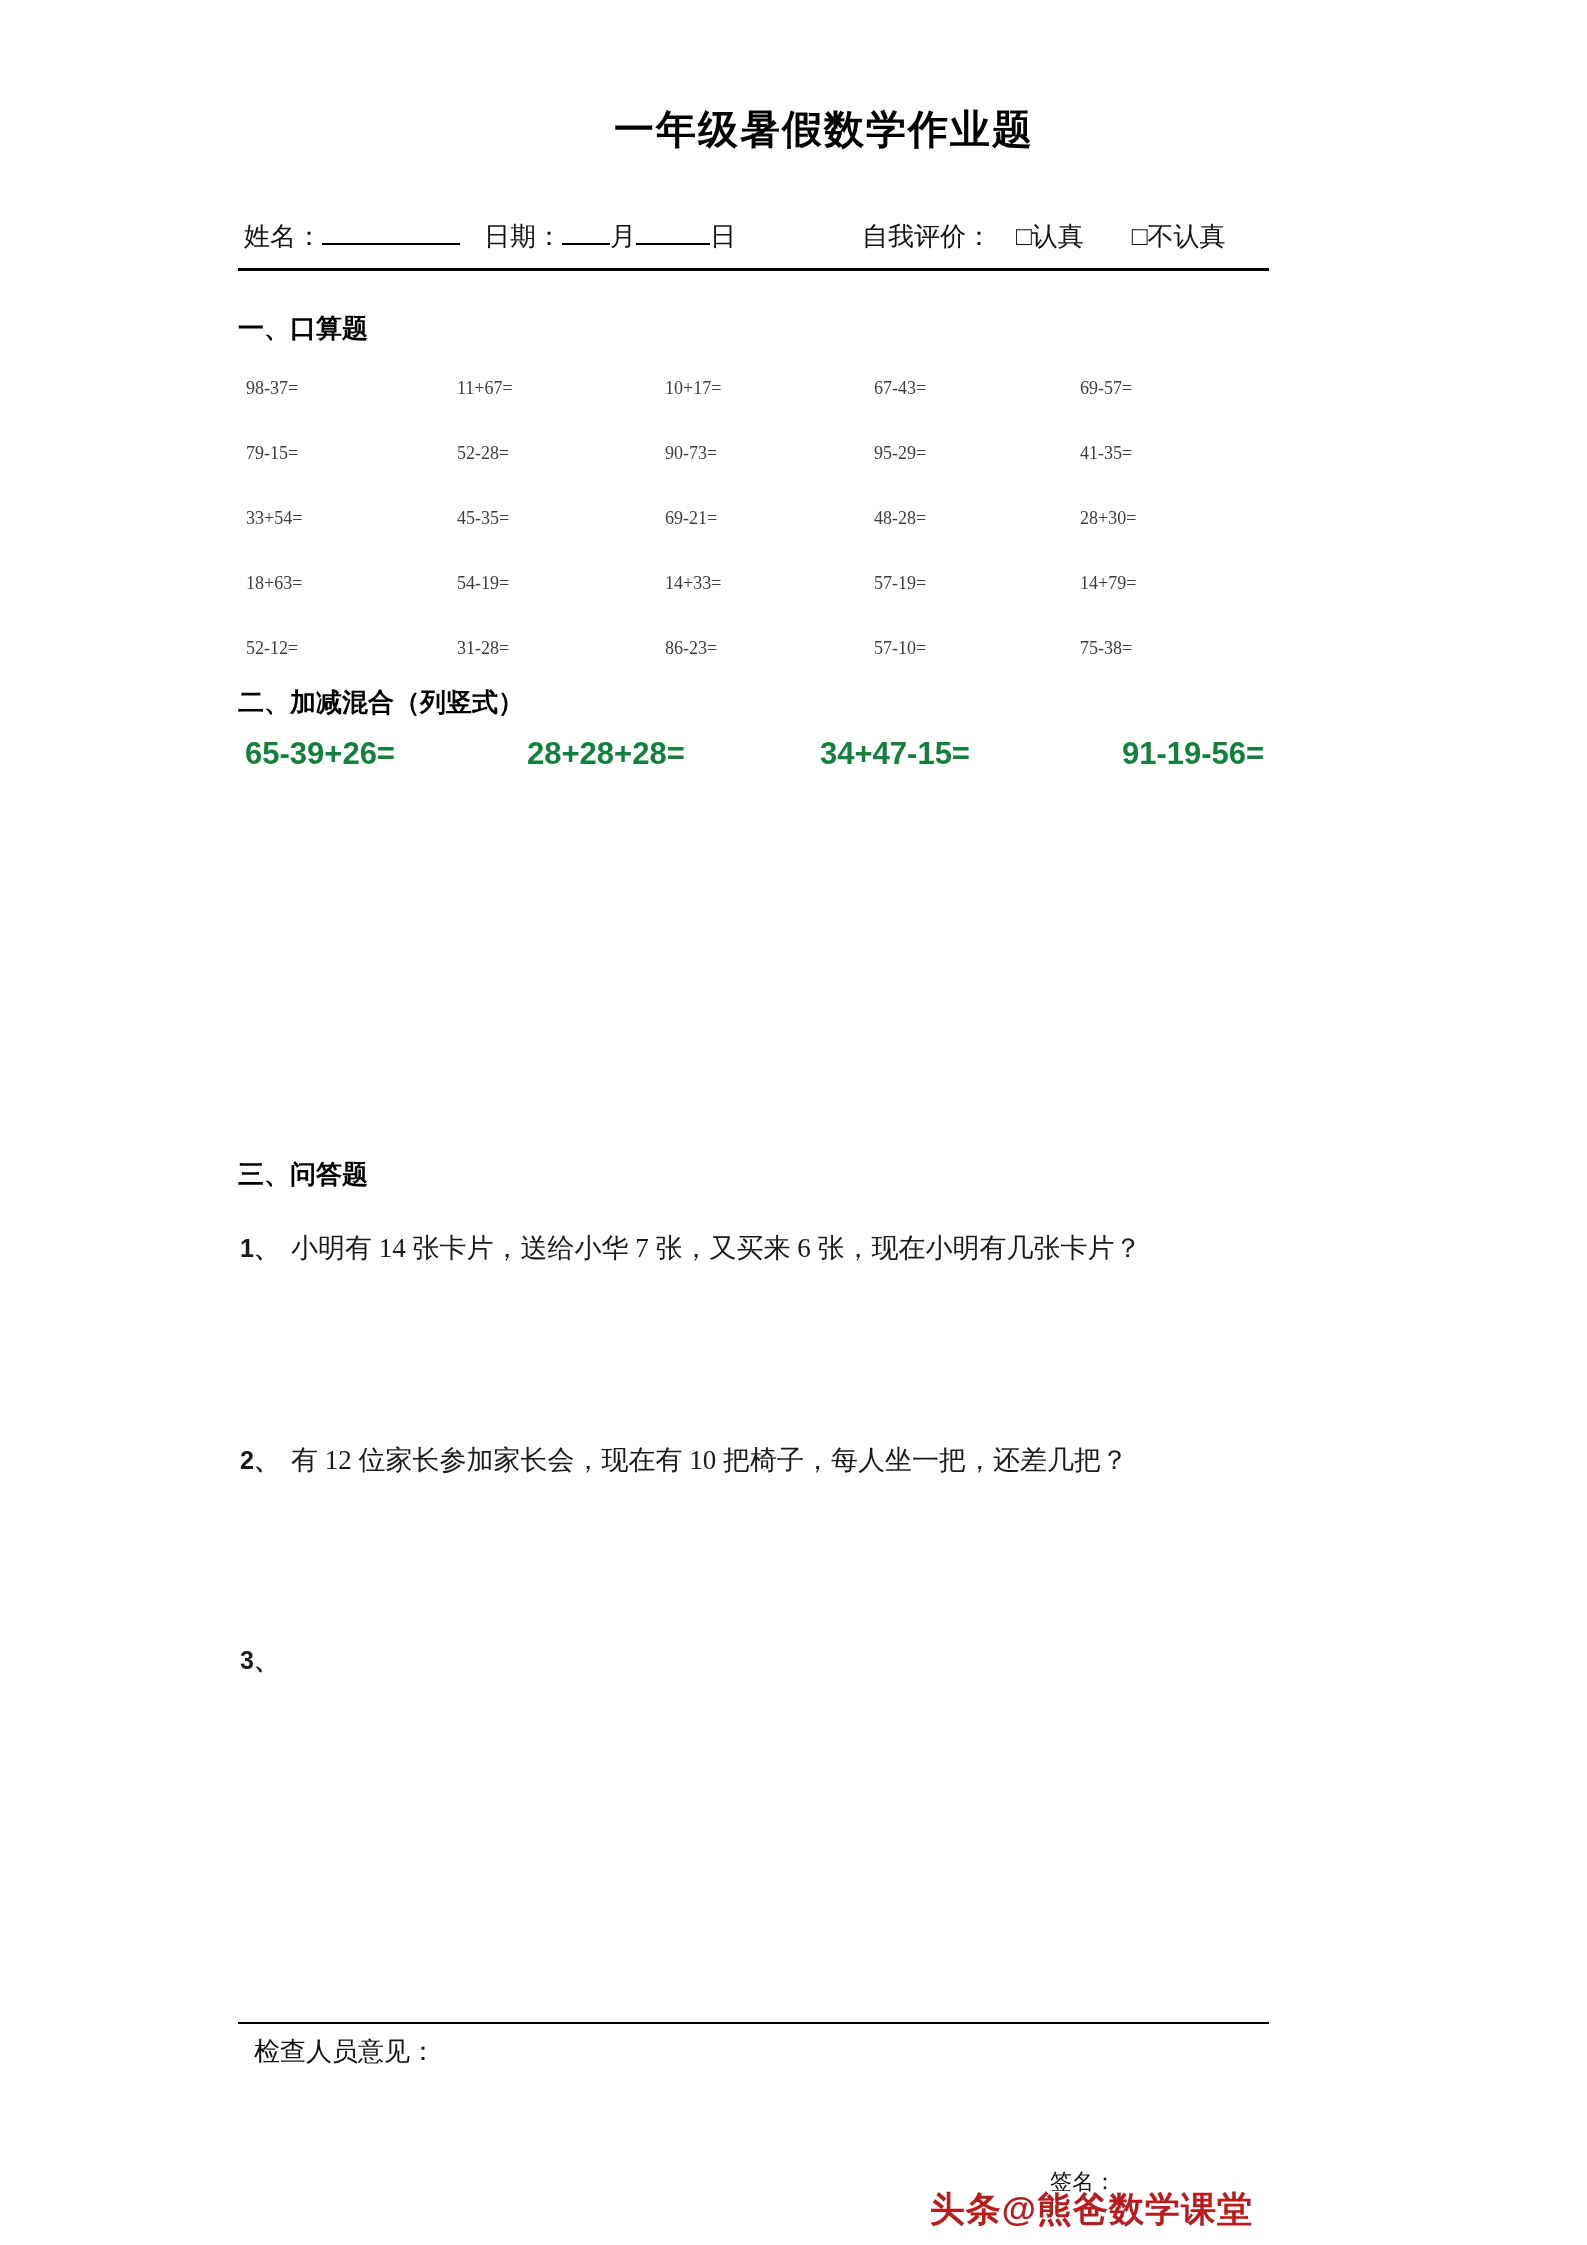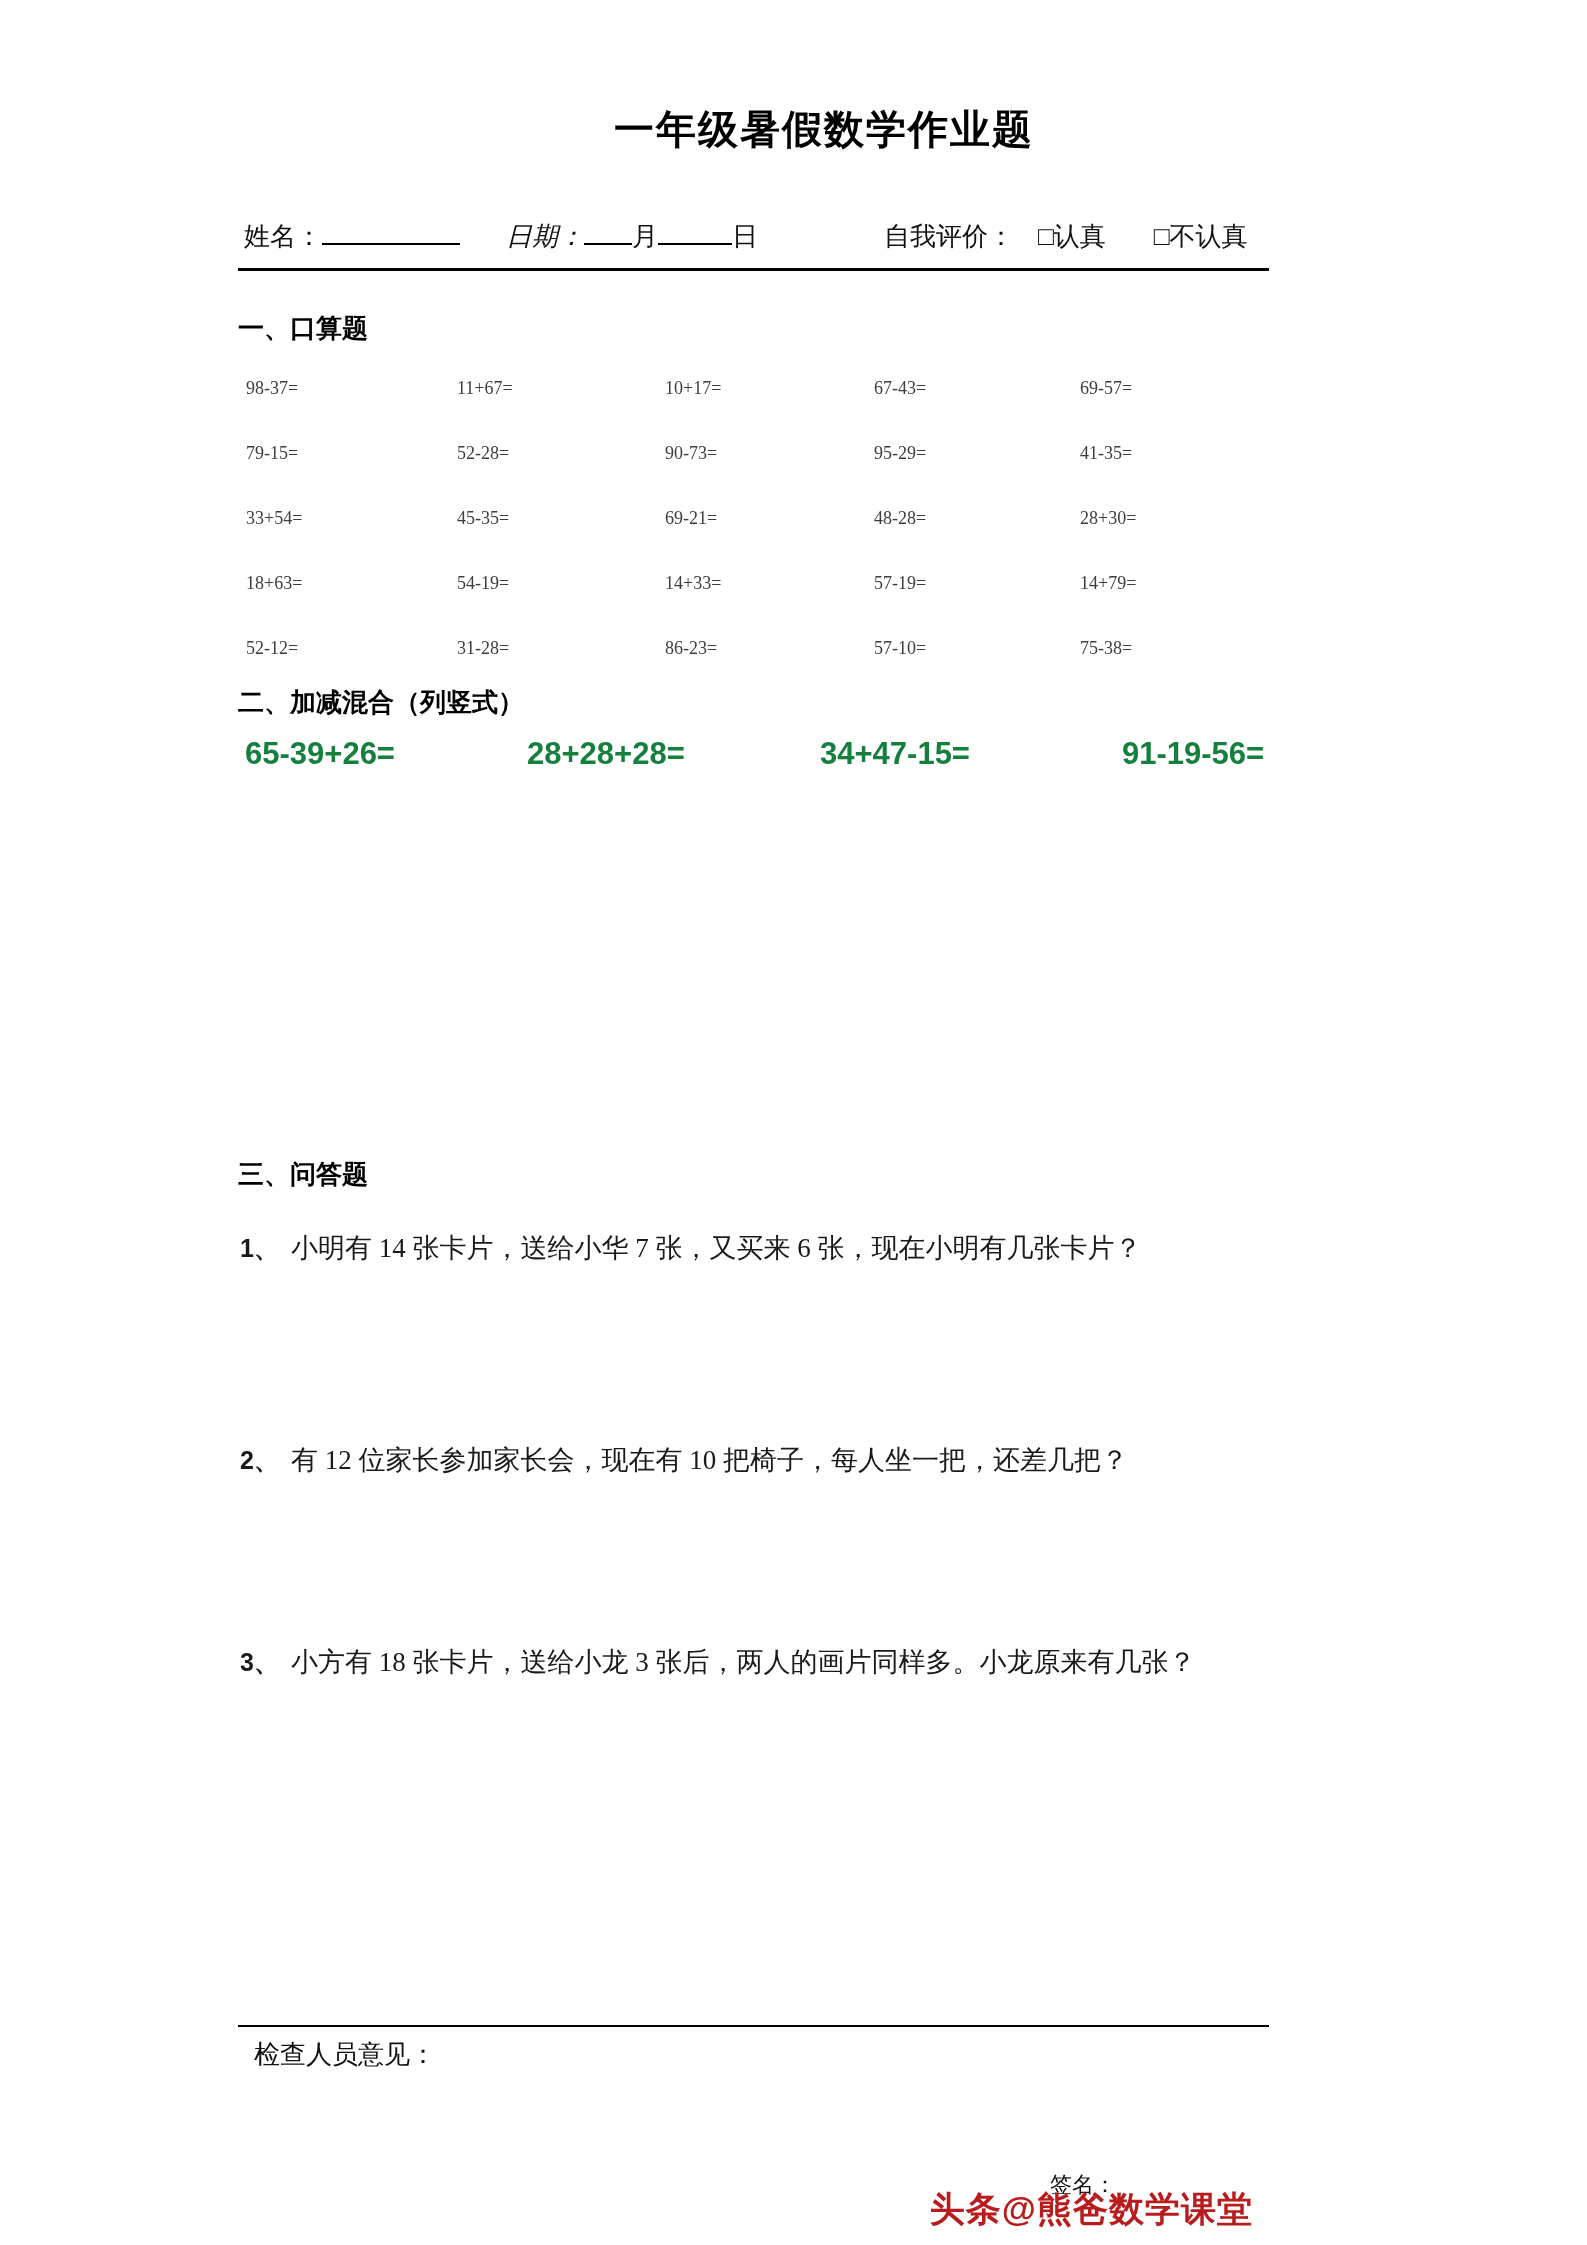--- a/index.html
+++ b/index.html
@@ -35,21 +35,21 @@
   }
   .blank {
     display: inline-block;
     border-bottom: 2px solid #000000;
     height: 1em;
     vertical-align: baseline;
   }
   .name-blank { width: 138px; }
   .month-blank { width: 48px; }
   .day-blank { width: 74px; }
-  .date-label { margin-left: 46px; font-style: italic; }
+  .date-label { margin-left: 24px; }
   .eval-label { margin-left: 126px; }
   .opt1 { margin-left: 24px; }
   .opt2 { margin-left: 48px; }
   .rule {
     margin-top: 14px;
     border-top: 3px solid #000000;
     height: 0;
   }
   .s1-heading {
     margin-top: 40px;
@@ -206,21 +206,20 @@
       <span class="qtext">小明有 14 张卡片，送给小华 7 张，又买来 6 张，现在小明有几张卡片？</span>
     </div>
 
     <div class="question q2">
       <span class="qnum">2、</span>
       <span class="qtext">有 12 位家长参加家长会，现在有 10 把椅子，每人坐一把，还差几把？</span>
     </div>
 
     <div class="question q3">
       <span class="qnum">3、</span>
-      <span class="qtext">小方有 18 张卡片，送给小龙 3 张后，两人的画片同样多。小龙原来有几张？</span>
     </div>
 
     <div class="bottom-rule"></div>
 
     <div class="inspector">检查人员意见：</div>
 
     <div class="signature">签名：</div>
 
   </div>
 

